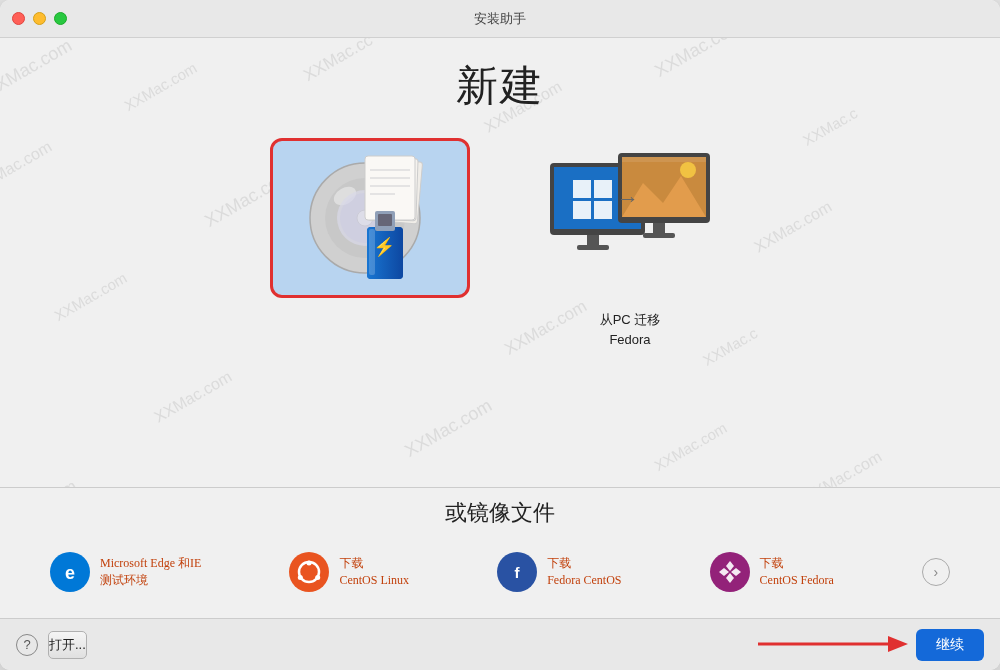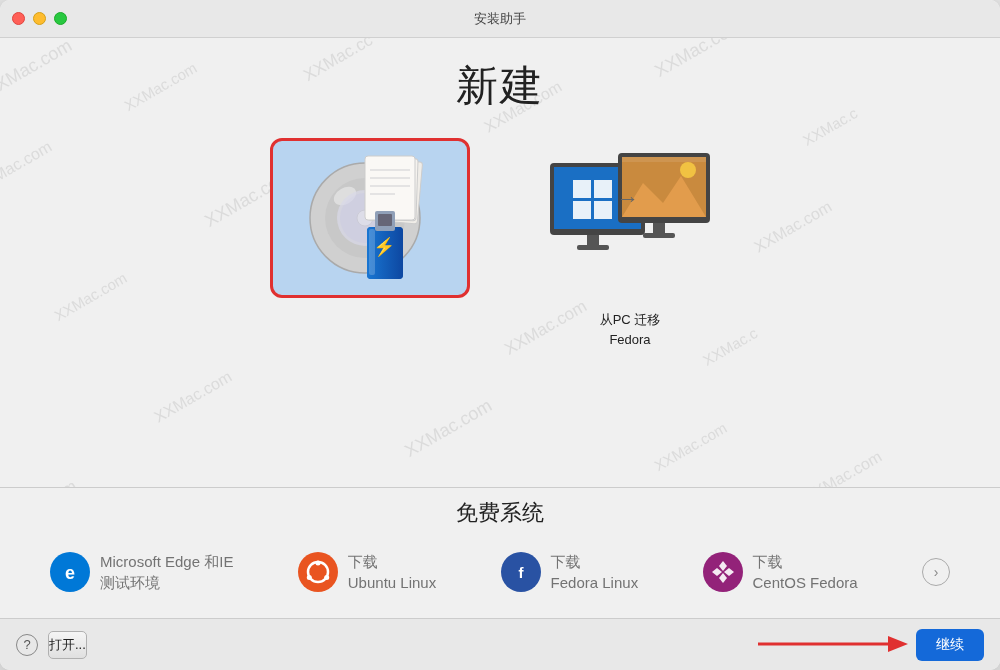--- a/index.html
+++ b/index.html
@@ -206,23 +206,24 @@
       justify-content: center;
       flex-shrink: 0;
     }
 
     .free-icon.edge { background: #0078d7; }
     .free-icon.ubuntu { background: #e95420; }
     .free-icon.fedora { background: #2952a3; }
     .free-icon.centos { background: #932279; }
 
     .free-item-text {
-      font-size: 15px;
-      color: #737373;
+      font-size: 12px;
+      color: #c2410c;
       line-height: 1.4;
+      font-family: Liberation Serif, serif;
     }
 
     .nav-arrow {
       width: 28px;
       height: 28px;
       background: transparent;
       border: 1.5px solid #aaa;
       border-radius: 50%;
       display: flex;
       align-items: center;
@@ -423,21 +424,21 @@
 Fedora</span>
           </div>
         </div>
 
       </div>
     </div>
 
     <div class="divider"></div>
 
     <div class="bottom-section">
-      <h2 class="free-title">免费系统</h2>
+      <h2 class="free-title">或镜像文件</h2>
       <div class="free-systems-row">
 
         <div class="free-item">
           <div class="free-icon edge">
             <svg width="26" height="26" viewBox="0 0 26 26">
               <text x="13" y="20" text-anchor="middle" font-size="18" fill="white" font-weight="bold">e</text>
             </svg>
           </div>
           <div class="free-item-text">
             <div>Microsoft Edge 和IE</div>
@@ -449,33 +450,33 @@
           <div class="free-icon ubuntu">
             <svg width="26" height="26" viewBox="0 0 26 26">
               <circle cx="13" cy="13" r="10" fill="none" stroke="white" stroke-width="2.5"></circle>
               <circle cx="13" cy="4" r="2.5" fill="white"></circle>
               <circle cx="21.7" cy="18.5" r="2.5" fill="white"></circle>
               <circle cx="4.3" cy="18.5" r="2.5" fill="white"></circle>
             </svg>
           </div>
           <div class="free-item-text">
             <div>下载</div>
-            <div>Ubuntu Linux</div>
+            <div>CentOS Linux</div>
           </div>
         </div>
 
         <div class="free-item">
           <div class="free-icon fedora">
             <svg width="26" height="26" viewBox="0 0 26 26">
               <text x="13" y="19" text-anchor="middle" font-size="15" fill="white" font-weight="bold">f</text>
             </svg>
           </div>
           <div class="free-item-text">
             <div>下载</div>
-            <div>Fedora Linux</div>
+            <div>Fedora CentOS</div>
           </div>
         </div>
 
         <div class="free-item">
           <div class="free-icon centos">
             <svg width="26" height="26" viewBox="0 0 26 26">
 
               <polygon points="13,2 17,7 13,12 9,7" fill="white" opacity="0.9"></polygon>
               <polygon points="24,13 19,17 14,13 19,9" fill="white" opacity="0.9"></polygon>
               <polygon points="13,24 9,19 13,14 17,19" fill="white" opacity="0.9"></polygon>

